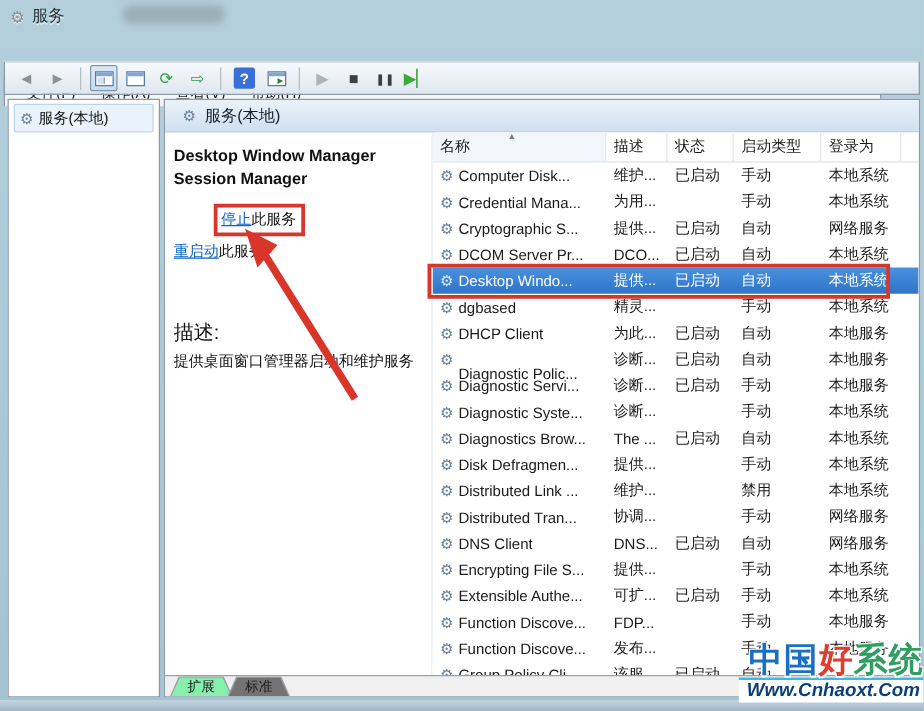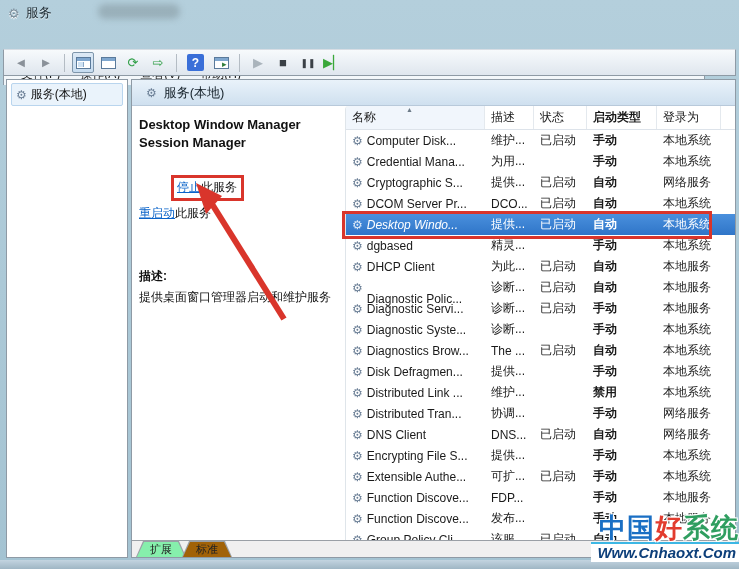--- a/index.html
+++ b/index.html
@@ -40,43 +40,43 @@
 
   .right-pane { position:absolute; left:131px; top:79px; width:605px; height:479px; background:#fff; border:1px solid #8e9aa5; overflow:hidden; }
   .pane-header { height:26px; background:linear-gradient(#e9f2fa,#cfe0ef); border-bottom:1px solid #b8c9da;
                  display:flex; align-items:center; gap:7px; padding-left:14px; font-size:13px; color:#16222b; }
 
   .extended { position:absolute; left:0; top:26px; width:213px; bottom:17px; padding:10px 6px 0 7px; }
   .svc-title { font-size:13px; font-weight:bold; color:#111; line-height:1.35; }
   .action-line { font-size:12px; margin-top:4px; color:#111; }
   .stop-box { display:inline-block; border:3px solid #d9352b; padding:1px 4px 2px 3px; margin-left:-4px; }
   a.link { color:#0a63c9; text-decoration:underline; cursor:pointer; }
-  .desc-label { font-size:12px; color:#111; margin-top:46px;font-weight:bold; }
+  .desc-label { font-size:16px; color:#111; margin-top:46px; }
   .desc-text { font-size:12px; color:#111; margin-top:4px; line-height:1.4; }
 
   
   .list { position:absolute; left:213px; top:26px; right:0; bottom:17px; background:#fff; border-top-left-radius:4px;
           border-left:1px solid #dfe5ea; overflow:hidden; }
   .list-header { display:flex; height:24px; border-bottom:1px solid #dde3ea; font-size:12px; color:#1a1a1a; }
   .hcol { display:flex; align-items:center; padding-left:6px; border-right:1px solid #e4e9ee; position:relative; }
   .hcol.sorted { background:#f1f6fc; }
   .sort-arrow { position:absolute; top:0px; left:60px; font-size:7px; color:#6d7b88; }
   .rows { position:absolute; left:0; right:0; top:24px; bottom:0; overflow:hidden; }
   .svc-row { display:flex; height:21px; align-items:center; font-size:12px; color:#1a1a1a; }
   .svc-row .cell { padding-left:6px; overflow:hidden; white-space:nowrap; }
   .svc-row .c-name { display:flex; align-items:center; gap:4px; }
   .svc-row.selected { background:linear-gradient(#4a90dd,#2f75c8); color:#fff; }
   .svc-row.selected .gear { color:#dce9f7; }
-  .c-name { width:139px; } .c-desc { width:49px; } .c-status { width:53px; } .c-startup { width:70px;font-weight:bold; } .c-logon { width:64px; }
+  .c-name { width:139px; } .c-desc { width:49px; } .c-status { width:53px; } .c-startup { width:70px; } .c-logon { width:64px; }
 
   
   .tabbar { position:absolute; left:0; right:0; bottom:0; height:17px; background:#f0f0f0; border-top:1px solid #9aa0a6; display:flex; padding-left:4px; }
   .tab { position:relative; height:16px; margin-right:-4px; }
   .tab .shape { position:absolute; inset:0; background:#9aa0a6; clip-path:polygon(7px 0, calc(100% - 7px) 0, 100% 100%, 0 100%); }
-  .tab .inner { position:absolute; inset:0; top:0; background:#a16207; clip-path:polygon(8px 1px, calc(100% - 8px) 1px, calc(100% - 1px) 100%, 1px 100%);
+  .tab .inner { position:absolute; inset:0; top:0; background:#737373; clip-path:polygon(8px 1px, calc(100% - 8px) 1px, calc(100% - 1px) 100%, 1px 100%);
                 display:flex; align-items:center; justify-content:center; font-size:11px; color:#222; }
   .tab.active .inner { background:#86efac; }
 
   
   .bottom-frame { position:absolute; left:0; bottom:0; width:739px; height:9px; background:linear-gradient(#c3d4e0,#9fb6c4); }
 
   
   .row-redbox { position:absolute; left:342px; top:211px; width:370px; height:28px; border:3px solid #d9352b; pointer-events:none; z-index:6; }
   .arrow-svg { position:absolute; inset:0; pointer-events:none; z-index:7; }
 
@@ -136,21 +136,21 @@
   </div>
 
   <div class="right-pane">
     <div class="pane-header">
       <span class="gear">⚙</span>
       <span>服务(本地)</span>
     </div>
 
     <div class="extended">
       <div class="svc-title">Desktop Window Manager Session Manager</div>
-      <div class="action-line" style="margin-top:24px;padding-left:36px;">
+      <div class="action-line" style="margin-top:12px;padding-left:36px;">
         <span class="stop-box">
           <a class="link">停止</a><span>此服务</span>
         </span>
       </div>
       <div class="action-line">
         <a class="link">重启动</a><span>此服务</span>
       </div>
       <div class="desc-label">描述:</div>
       <div class="desc-text">提供桌面窗口管理器启动和维护服务</div>
     </div>
@@ -200,21 +200,21 @@
               <span style="overflow: hidden; white-space: nowrap;">DCOM Server Pr...</span>
             </div>
             <div class="cell c-desc">DCO...</div>
             <div class="cell c-status">已启动</div>
             <div class="cell c-startup">自动</div>
             <div class="cell c-logon">本地系统</div>
           </div>
           <div class="svc-row selected">
             <div class="cell c-name">
               <span class="gear">⚙</span>
-              <span style="overflow: hidden; white-space: nowrap; font-style: italic;">Desktop Windo...</span>
+              <span style="overflow: hidden; white-space: nowrap;">Desktop Windo...</span>
             </div>
             <div class="cell c-desc">提供...</div>
             <div class="cell c-status">已启动</div>
             <div class="cell c-startup">自动</div>
             <div class="cell c-logon">本地系统</div>
           </div>
           <div class="svc-row">
             <div class="cell c-name">
               <span class="gear">⚙</span>
               <span style="overflow: hidden; white-space: nowrap;">dgbased</span>

